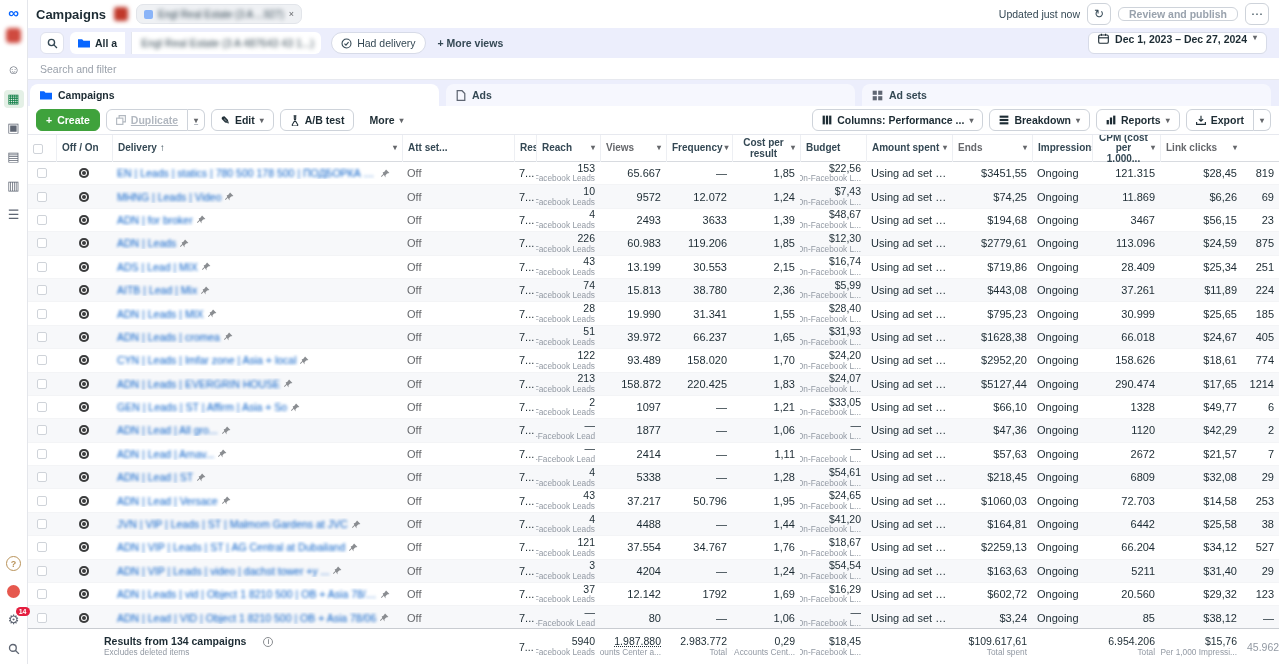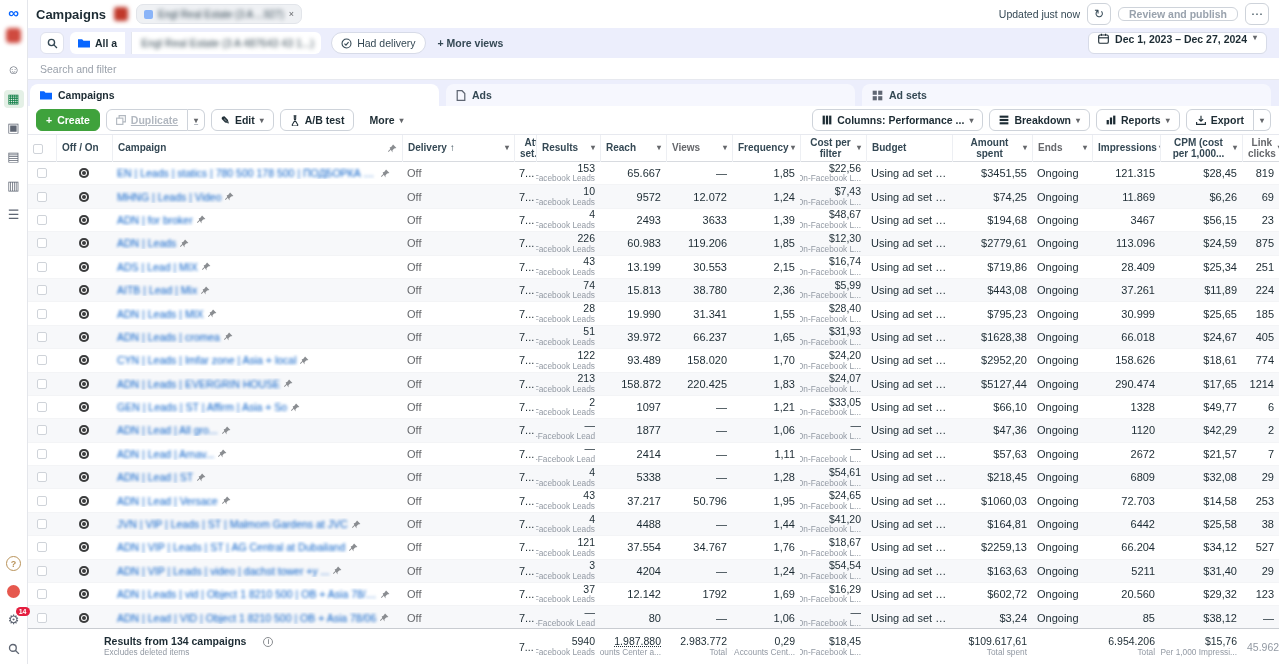--- a/index.html
+++ b/index.html
@@ -300,26 +300,20 @@
     </div>
 
     <div class="gridrow ghead">
       <div class="hc">
           <span class="checkbox"></span>
         </div>
       <div class="hc">
           <span class="lbl">Off / On</span>
         </div>
       <div class="hc">
-          <span class="lbl">Campaign</span>
-        <svg class="pin-svg" viewBox="0 0 16 16">
-            <path d="M9 1 15 7l-4 1-3 3v4L5 10l-4 4-1-1 4-4-1-3 3-1z"></path>
-          </svg>
-      </div>
-      <div class="hc">
           <span class="lbl"><span>Delivery</span> <span>↑</span></span>
           <span class="caret">▾</span>
         </div>
       <div class="hc">
           <span class="lbl">Att set...</span>
         </div>
       <div class="hc">
           <span class="lbl">Results</span>
           <span class="caret">▾</span>
         </div>
@@ -329,21 +323,21 @@
         </div>
       <div class="hc">
           <span class="lbl dim">Views</span>
           <span class="caret">▾</span>
         </div>
       <div class="hc">
           <span class="lbl">Frequency</span>
           <span class="caret">▾</span>
         </div>
       <div class="hc">
-          <span class="lbl">Cost per filter</span>
+          <span class="lbl">Cost per result</span>
           <span class="caret">▾</span>
         </div>
       <div class="hc">
           <span class="lbl">Budget</span>
         </div>
       <div class="hc">
           <span class="lbl">Amount spent</span>
           <span class="caret">▾</span>
         </div>
       <div class="hc">

